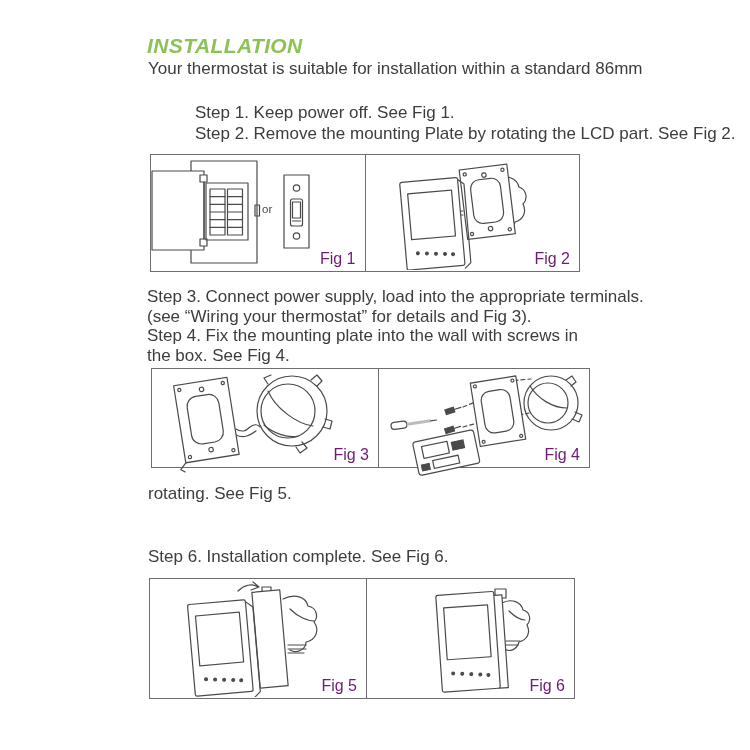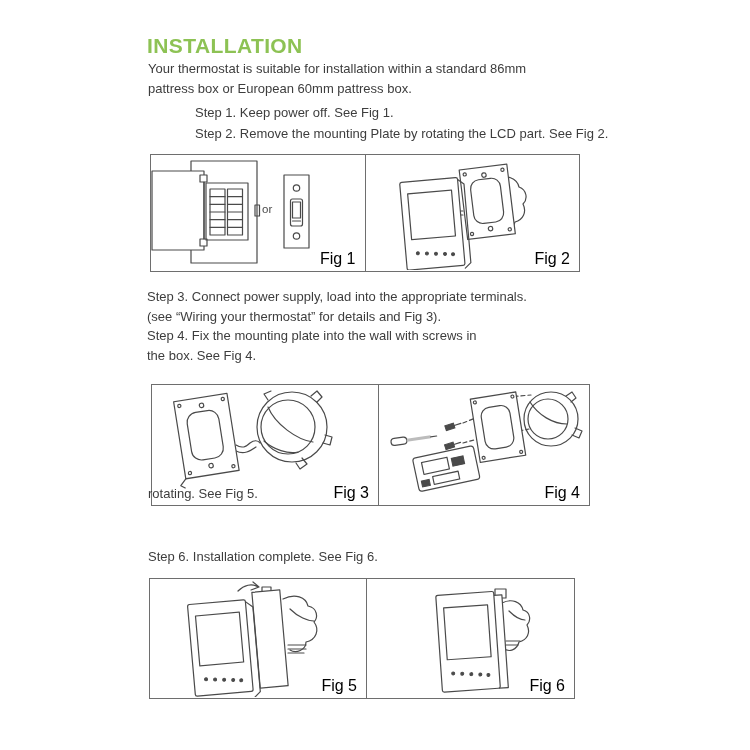--- a/index.html
+++ b/index.html
@@ -2,52 +2,51 @@
 <html><head>
 <meta charset="utf-8">
 <style>
   html,body{margin:0;padding:0;background:#ffffff;}
   .page{
     position:relative;width:750px;height:750px;background:#ffffff;overflow:hidden;
     font-family:"Liberation Sans", sans-serif;color:#3d3d3d;
   }
   .abs{position:absolute;}
   .doc-title{
-    font-size:21px;font-weight:bold;color:#8dc254;letter-spacing:0.4px;
-  }
-  .body-line{font-size:13px;line-height:20px;color:#3d3d3d;white-space:nowrap;}
+    font-size:21px;font-weight:bold;color:#8dc254;letter-spacing:0.4px;font-style:italic;
+  }
+  .body-line{font-size:17px;line-height:20px;color:#3d3d3d;white-space:nowrap;}
   .tight .body-line{line-height:19.5px;}
   .fig-panel{
     position:absolute;border:1.5px solid #6e6e6e;background:#ffffff;
     display:flex;box-sizing:border-box;
   }
   .fig-cell{position:relative;height:100%;box-sizing:border-box;}
   .fig-cell.first{border-right:1.5px solid #6e6e6e;}
   .fig-cell svg{position:absolute;left:0;top:0;}
   .figcap{
-    position:absolute;right:9px;bottom:3px;font-size:16px;color:#000000;
+    position:absolute;right:9px;bottom:3px;font-size:16px;color:#701a75;
   }
   .or-label{
     position:absolute;left:111px;top:48px;font-size:11.5px;color:#4a4a4a;
   }
   .ink{stroke:#4a4a4a;fill:none;stroke-width:1.2;stroke-linejoin:round;stroke-linecap:round;}
   .ink-fill{stroke:#4a4a4a;fill:#ffffff;stroke-width:1.2;stroke-linejoin:round;}
   .ink-dark{stroke:#4a4a4a;fill:#4a4a4a;stroke-width:1;}
   .dash{stroke-dasharray:4 3;}
 </style>
 </head>
 <body>
 
 <div class="page">
 
   <div class="abs doc-title" style="left:147px;top:34px;">INSTALLATION</div>
 
   <div class="abs" style="left:148px;top:59px;">
     <div class="body-line">Your thermostat is suitable for installation within a standard 86mm</div>
-    <div class="body-line">pattress box or European 60mm pattress box.</div>
   </div>
 
   <div class="abs" style="left:147px;top:103px;margin-left:48px;">
     <div class="body-line" style="line-height:20.5px;">Step 1. Keep power off. See Fig 1.</div>
     <div class="body-line" style="line-height:20.5px;">Step 2. Remove the mounting Plate by rotating the LCD part. See Fig 2.</div>
   </div>
 
   <div class="fig-panel" style="left:150px;top:154px;width:430px;height:118px;">
     <div class="fig-cell first" style="width:216px;">
       <svg width="214" height="115" viewBox="0 0 214 115">
@@ -118,21 +117,21 @@
     </div>
   </div>
 
   <div class="abs tight" style="left:147px;top:287px;">
     <div class="body-line">Step 3. Connect power supply, load into the appropriate terminals.</div>
     <div class="body-line">(see “Wiring your thermostat” for details and Fig 3).</div>
     <div class="body-line">Step 4. Fix the mounting plate into the wall with screws in</div>
     <div class="body-line">the box. See Fig 4.</div>
   </div>
 
-  <div class="fig-panel" style="left:151px;top:384px;width:439px;height:122px;text-align:right;">
+  <div class="fig-panel" style="left:151px;top:368px;width:439px;height:100px;text-align:right;">
     <div class="fig-cell first" style="width:227px;">
       <svg width="225" height="112" viewBox="0 0 225 112">
 
         <circle class="ink" cx="140" cy="42" r="35"></circle>
         <circle class="ink" cx="136" cy="42" r="27"></circle>
         <path class="ink" d="M116 22 c7 17 29 33 45 35"></path>
         <path class="ink" d="M112 56 c10 9 24 13 34 11"></path>
         <path class="ink" d="M159 11 l6 -5 l5 6 l-5 5"></path>
         <path class="ink" d="M173 50 l7 2 l-2 8 l-7 -2"></path>
         <path class="ink" d="M150 73 l5 6 l-7 5 l-4 -6"></path>

